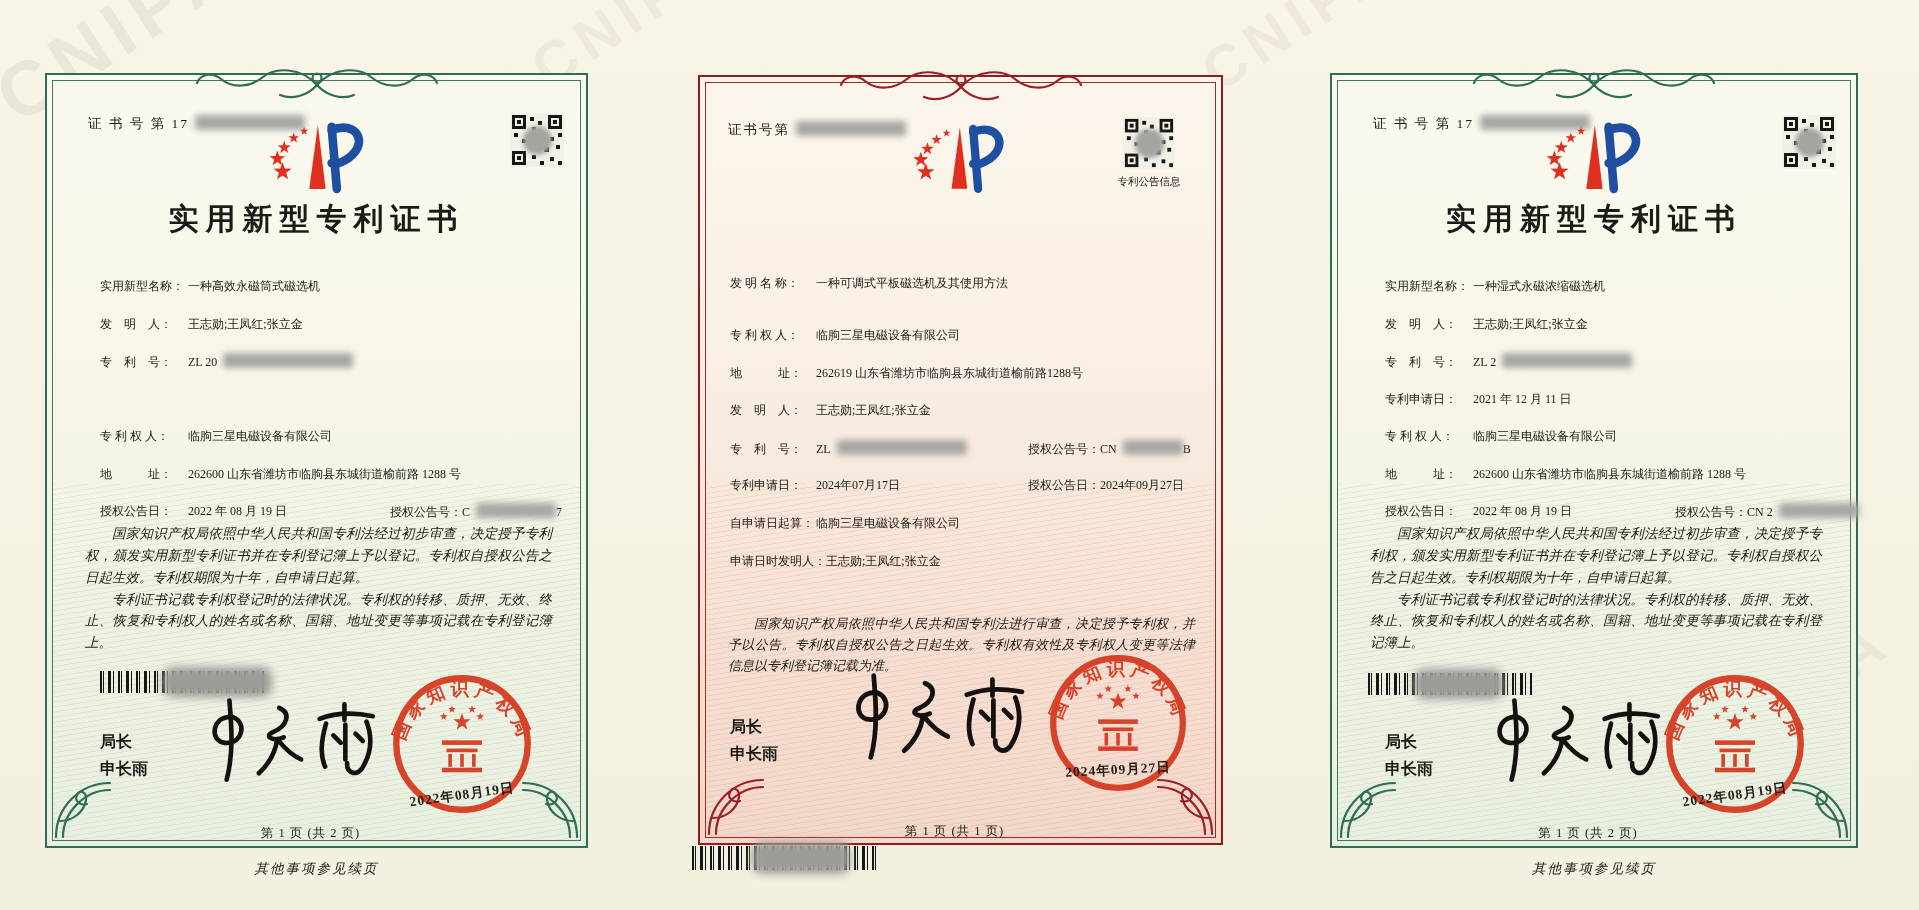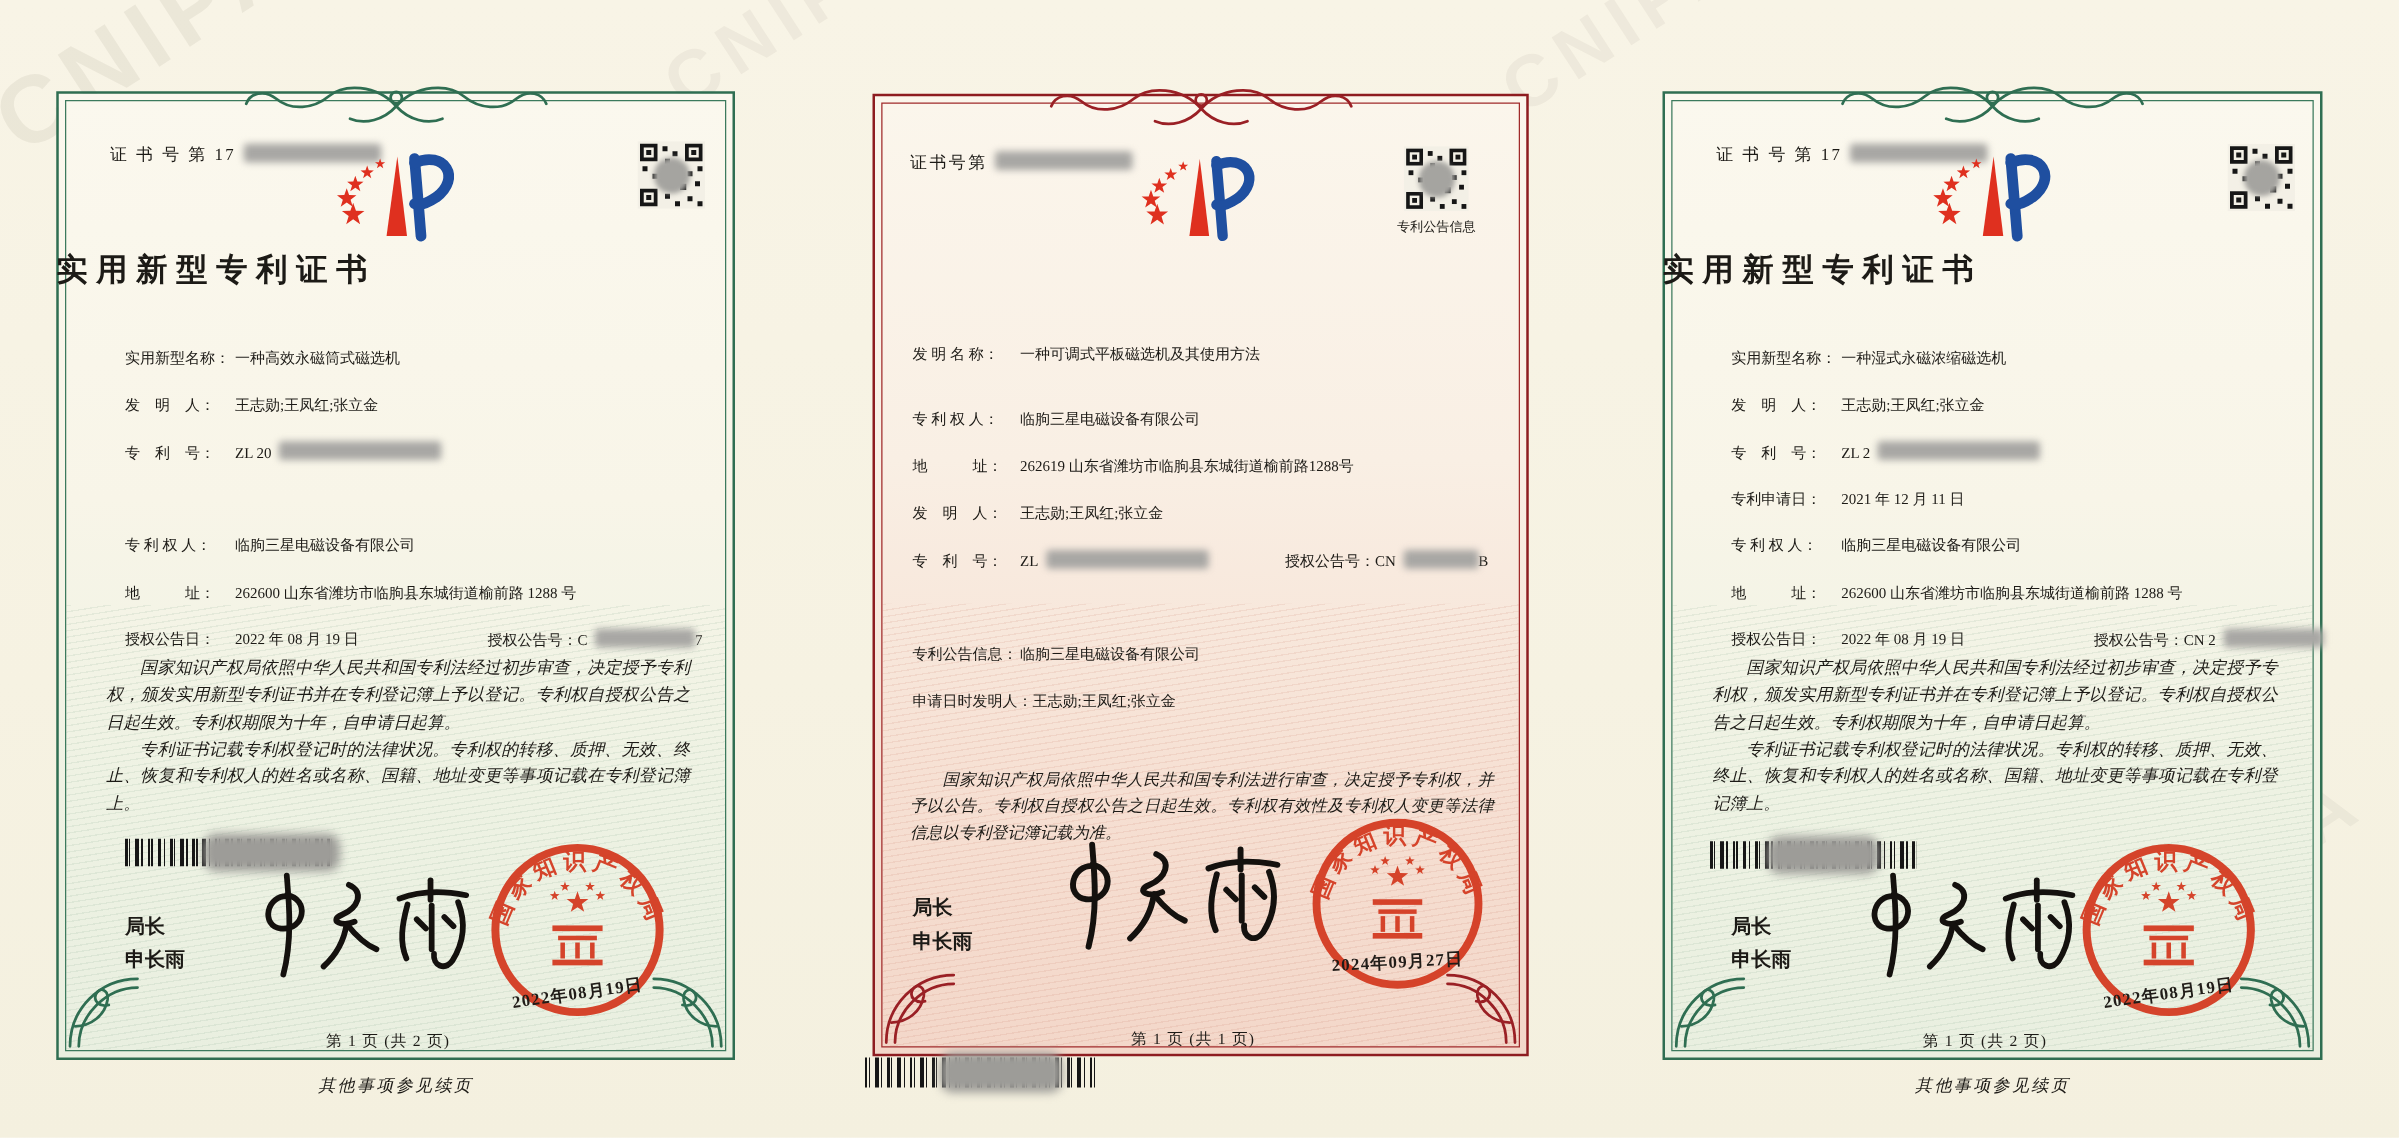--- a/index.html
+++ b/index.html
@@ -26,21 +26,21 @@
   .c-br{right:7px;bottom:7px;transform:scaleX(-1);}
   
   .certno{position:absolute;font-size:13.5px;letter-spacing:2px;white-space:nowrap;}
   .blur{display:inline-block;height:15px;background:#a8a7a4;filter:blur(3px);border-radius:3px;vertical-align:-2px;margin-left:6px;}
   .w80{width:80px}.w110{width:110px}.w130{width:130px}.w60{width:60px}
   .qr{position:absolute;width:54px;height:54px;}
   .qr svg{width:100%;height:100%;}
   .qrblob{position:absolute;left:24%;top:24%;width:54%;height:54%;background:#a5a4a0;border-radius:50%;filter:blur(2px);}
   .qrcap{position:absolute;top:58px;left:-26px;right:-26px;text-align:center;font-size:10.5px;white-space:nowrap;}
   .logo{position:absolute;left:50%;transform:translateX(-50%);top:44px;width:112px;height:80px;}
-  .title{position:absolute;left:0;right:0;text-align:left;font-size:25px;font-weight:bold;letter-spacing:7px;white-space:nowrap;font-family:Liberation Mono, monospace;}
+  .title{position:absolute;left:0;right:0;text-align:center;font-size:30px;font-weight:bold;letter-spacing:7px;white-space:nowrap;font-family:Liberation Mono, monospace;}
   .row{position:absolute;left:55px;right:20px;font-size:12px;white-space:nowrap;}
   .cert-red .row{left:32px;}
   .lab{display:inline-block;min-width:88px;}
   .cert-red .lab{min-width:86px;}
   .g2{position:absolute;left:290px;}
   .cert-red .g2{left:298px;}
   .bodytext{position:absolute;left:40px;right:36px;font-size:13.5px;line-height:1.62;text-align:justify;font-style:italic;}
   .bodytext p{margin:0;text-indent:2em;}
   .barcode{position:absolute;height:22px;background:repeating-linear-gradient(90deg,#161616 0 2px,transparent 2px 3px,#161616 3px 4px,transparent 4px 8px,#161616 8px 11px,transparent 11px 13px,#161616 13px 14px,transparent 14px 18px);}
   .smudge{position:absolute;top:-18%;bottom:-18%;background:#9d9c98;border-radius:10px;filter:blur(4px);}
@@ -242,21 +242,25 @@
       </svg></div>
 
   <div class="row" style="top:200px"><span class="lab">发 明 名 称：</span><span class="val">一种可调式平板磁选机及其使用方法</span></div>
   <div class="row" style="top:252px"><span class="lab">专 利 权 人：</span><span class="val">临朐三星电磁设备有限公司</span></div>
   <div class="row" style="top:290px"><span class="lab">地　　　址：</span><span class="val">262619 山东省潍坊市临朐县东城街道榆前路1288号</span></div>
   <div class="row" style="top:327px"><span class="lab">发　明　人：</span><span class="val">王志勋;王凤红;张立金</span></div>
   <div class="row" style="top:365px">
     <span class="lab">专　利　号：</span><span class="val">ZL</span><span class="blur w130"></span>
     <span class="g2"><span class="lab" style="min-width:0">授权公告号：</span><span class="val">CN</span><span class="blur w60"></span><span class="val">B</span></span>
   </div>
-  <div class="row" style="top:440px"><span class="lab">专利公告信息：</span><span class="val">临朐三星电磁设备有限公司</span></div>
+  <div class="row" style="top:402px">
+    <span class="lab">专利申请日：</span><span class="val">2024年07月17日</span>
+    <span class="g2"><span class="lab" style="min-width:0">授权公告日：</span><span class="val">2024年09月27日</span></span>
+  </div>
+  <div class="row" style="top:440px"><span class="lab">自申请日起算：</span><span class="val">临朐三星电磁设备有限公司</span></div>
   <div class="row" style="top:478px"><span class="lab">申请日时发明人：</span><span class="val">王志勋;王凤红;张立金</span></div>
 
   <div class="bodytext" style="top:538px;left:30px;right:28px;font-size:13px">
     <p>国家知识产权局依照中华人民共和国专利法进行审查，决定授予专利权，并予以公告。专利权自授权公告之日起生效。专利权有效性及专利权人变更等法律信息以专利登记簿记载为准。</p>
   </div>
 
   <div class="director" style="left:32px;top:638px">
     <div>局长</div>
     <div>申长雨</div>
   </div>

